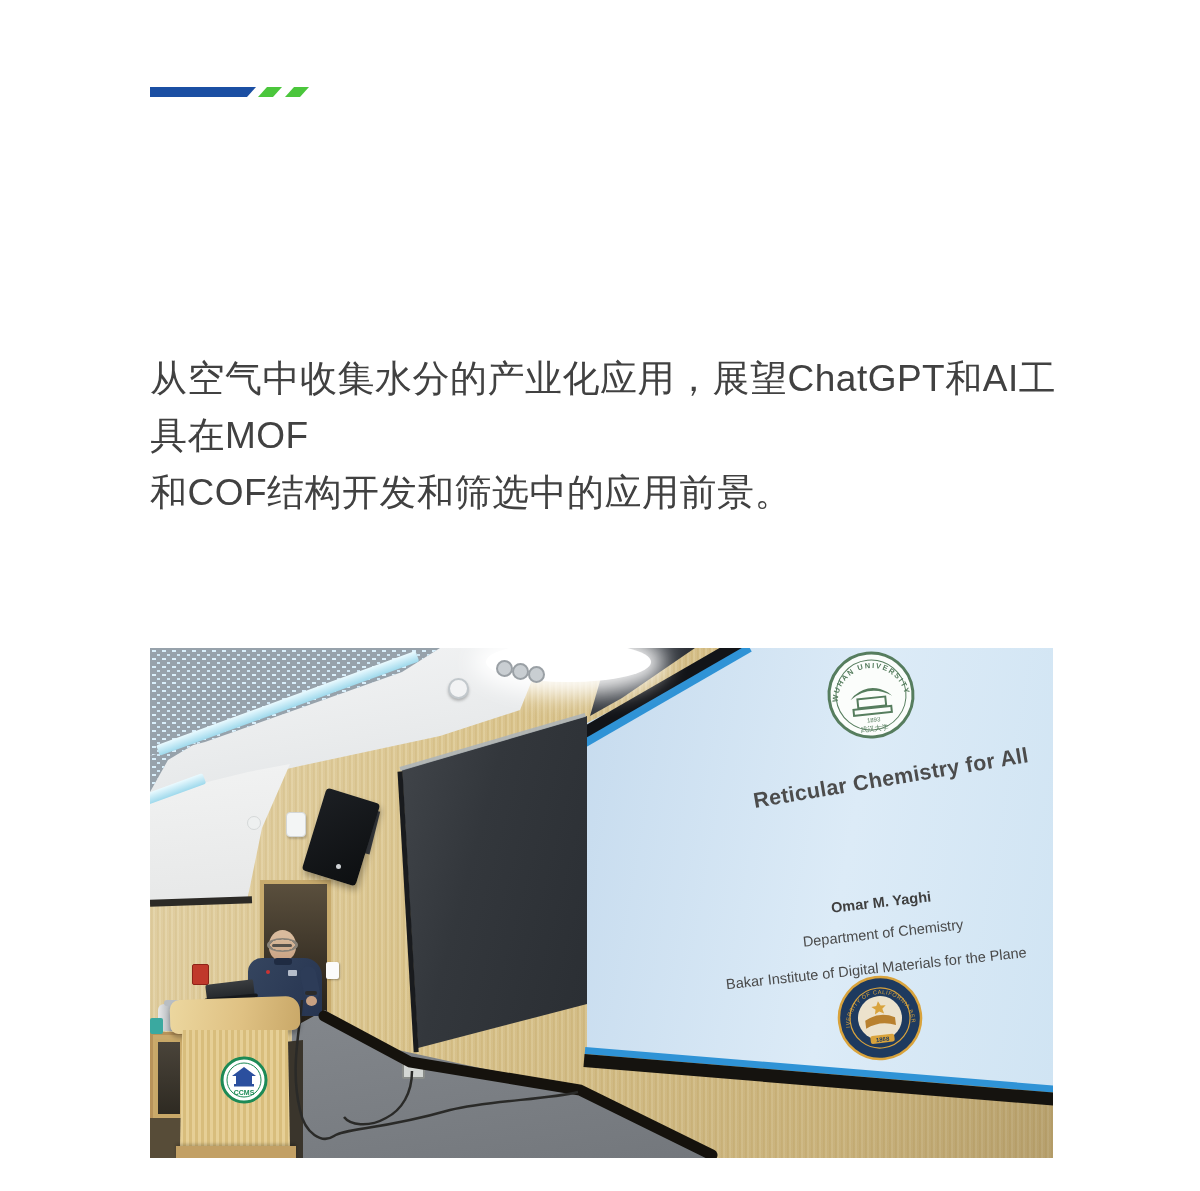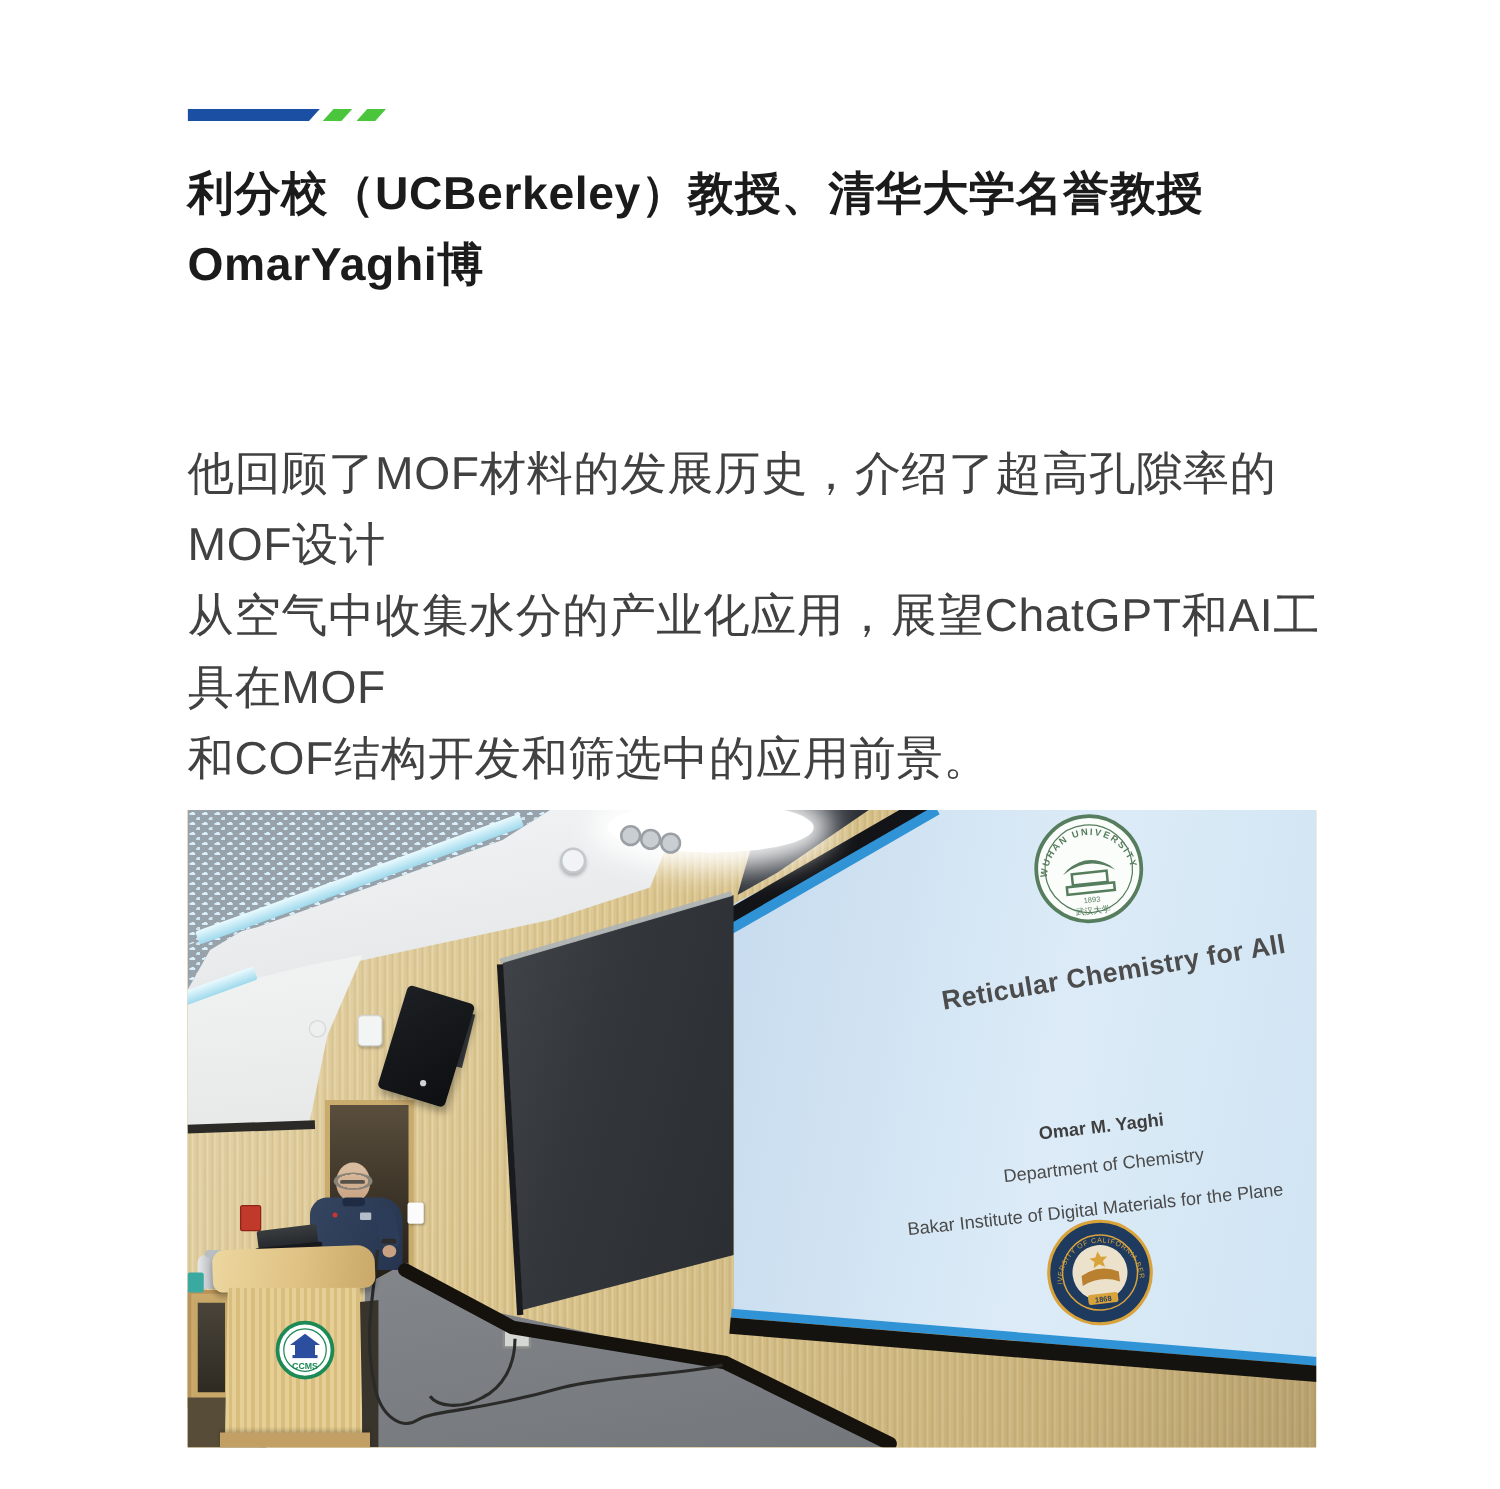--- a/index.html
+++ b/index.html
@@ -163,25 +163,23 @@
 
 <div class="page">
 
   <div class="decor">
     <span class="bar"></span>
     <span class="slash s1"></span>
     <span class="slash s2"></span>
   </div>
 
   <div class="heading">
-    <div>利分校（UCBerkeley）教授、清华大学名誉教授OmarYaghi博</div>
   </div>
 
   <div class="bodytext">
-    <div>他回顾了MOF材料的发展历史，介绍了超高孔隙率的MOF设计</div>
     <div>从空气中收集水分的产业化应用，展望ChatGPT和AI工具在MOF</div>
     <div>和COF结构开发和筛选中的应用前景。</div>
   </div>
 
   <figure class="photo">
     <div class="wood"></div>
     <div class="wood-shade"></div>
 
     <div class="slide">
       <svg class="seal-wuhan" viewBox="0 0 90 90">

